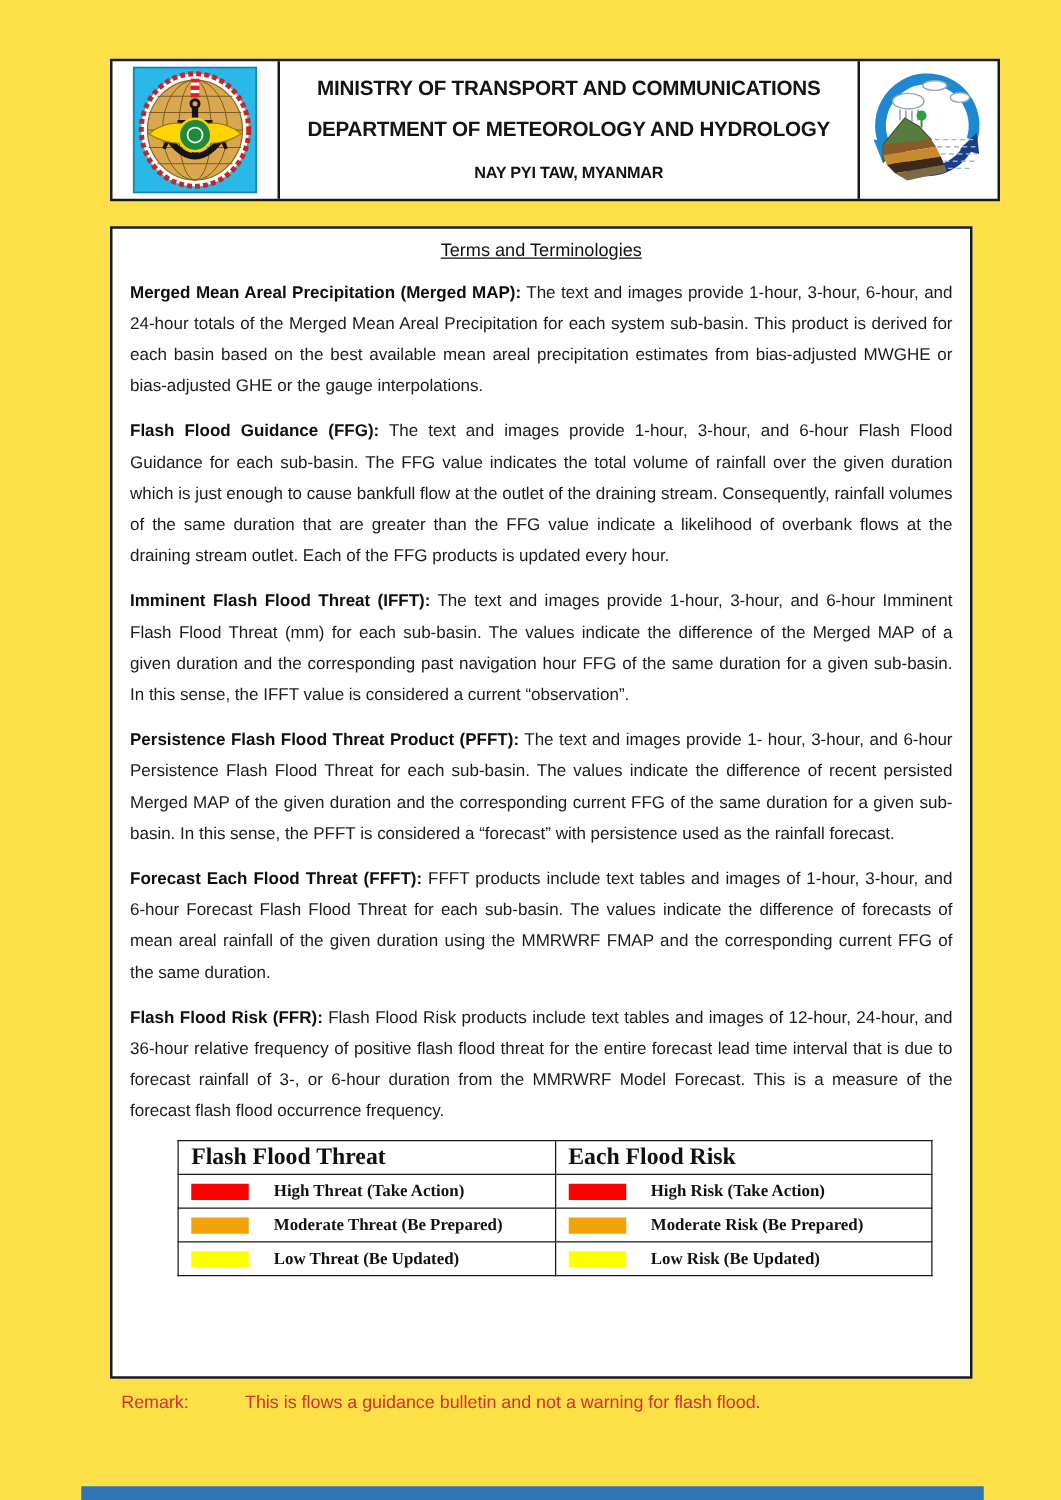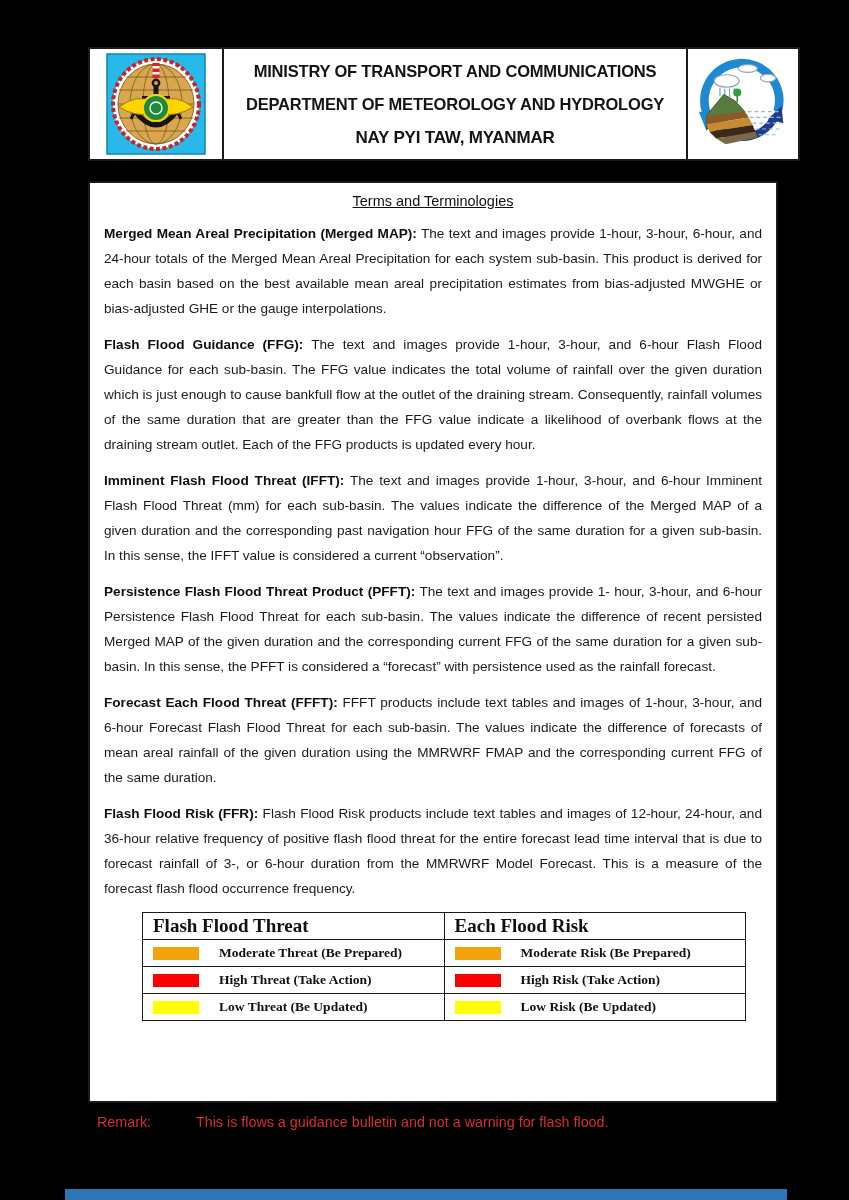--- a/index.html
+++ b/index.html
@@ -1,28 +1,28 @@
 <!DOCTYPE html>
 <html><head>
 <meta charset="utf-8">
 <style>
   html,body{margin:0;padding:0;background:#ffffff;width:849px;height:1200px;overflow:hidden;
     font-family:"Liberation Sans", sans-serif;color:#1b1b1b;}
-  .page{position:relative;width:849px;height:1200px;background:#000000;}
+  .page{position:relative;width:849px;height:1200px;background:#fde047;}
 
   
   .header-table{position:absolute;left:88px;top:47px;width:712px;height:114px;
     display:flex;border:2px solid #1a1a1a;box-sizing:border-box;background:#fff;}
   .header-cell{box-sizing:border-box;display:flex;align-items:center;justify-content:center;}
   .cell-left{width:134px;border-right:2px solid #1a1a1a;}
   .cell-center{flex:1;flex-direction:column;padding:4px 6px;}
   .cell-right{width:112px;border-left:2px solid #1a1a1a;}
   .hline{font-weight:bold;color:#141414;letter-spacing:-0.2px;line-height:33px;text-align:center;white-space:nowrap;}
   .hline1,.hline2{font-size:16.5px;}
-  .hline3{font-size:17px;}
+  .hline3{font-size:13px;}
 
   
   .content-box{position:absolute;left:88px;top:181px;width:690px;height:922px;
     border:2px solid #1a1a1a;box-sizing:border-box;padding:8px 14px 0 14px;background:#fff;}
   .doc-title{text-align:center;font-weight:normal;font-size:14.5px;text-decoration:underline;
     margin:2px 0 12px 0;color:#111;}
   .para{font-size:13.6px;line-height:25px;text-align:justify;margin:0 0 11px 0;color:#1b1b1b;}
   .para b{color:#0f0f0f;}
 
   
@@ -140,42 +140,42 @@
 
     <table class="legend">
       <tbody>
           <tr>
         <th>Flash Flood Threat</th>
         <th>Each Flood Risk</th>
       </tr>
       <tr>
         <td>
               <span class="legend-entry">
+                <span class="swatch" style="background-color: rgb(255, 0, 0);"></span>
+                <span class="legend-label">High Threat (Take Action)</span>
+              </span>
+            </td>
+        <td>
+              <span class="legend-entry">
+                <span class="swatch" style="background-color: rgb(255, 0, 0);"></span>
+                <span class="legend-label">High Risk (Take Action)</span>
+              </span>
+            </td>
+      </tr>
+      <tr>
+        <td>
+              <span class="legend-entry">
                 <span class="swatch" style="background-color: rgb(242, 163, 10);"></span>
                 <span class="legend-label">Moderate Threat (Be Prepared)</span>
               </span>
             </td>
         <td>
               <span class="legend-entry">
                 <span class="swatch" style="background-color: rgb(242, 163, 10);"></span>
                 <span class="legend-label">Moderate Risk (Be Prepared)</span>
-              </span>
-            </td>
-      </tr>
-      <tr>
-        <td>
-              <span class="legend-entry">
-                <span class="swatch" style="background-color: rgb(255, 0, 0);"></span>
-                <span class="legend-label">High Threat (Take Action)</span>
-              </span>
-            </td>
-        <td>
-              <span class="legend-entry">
-                <span class="swatch" style="background-color: rgb(255, 0, 0);"></span>
-                <span class="legend-label">High Risk (Take Action)</span>
               </span>
             </td>
       </tr>
       <tr>
         <td>
               <span class="legend-entry">
                 <span class="swatch" style="background-color: rgb(255, 255, 0);"></span>
                 <span class="legend-label">Low Threat (Be Updated)</span>
               </span>
             </td>

